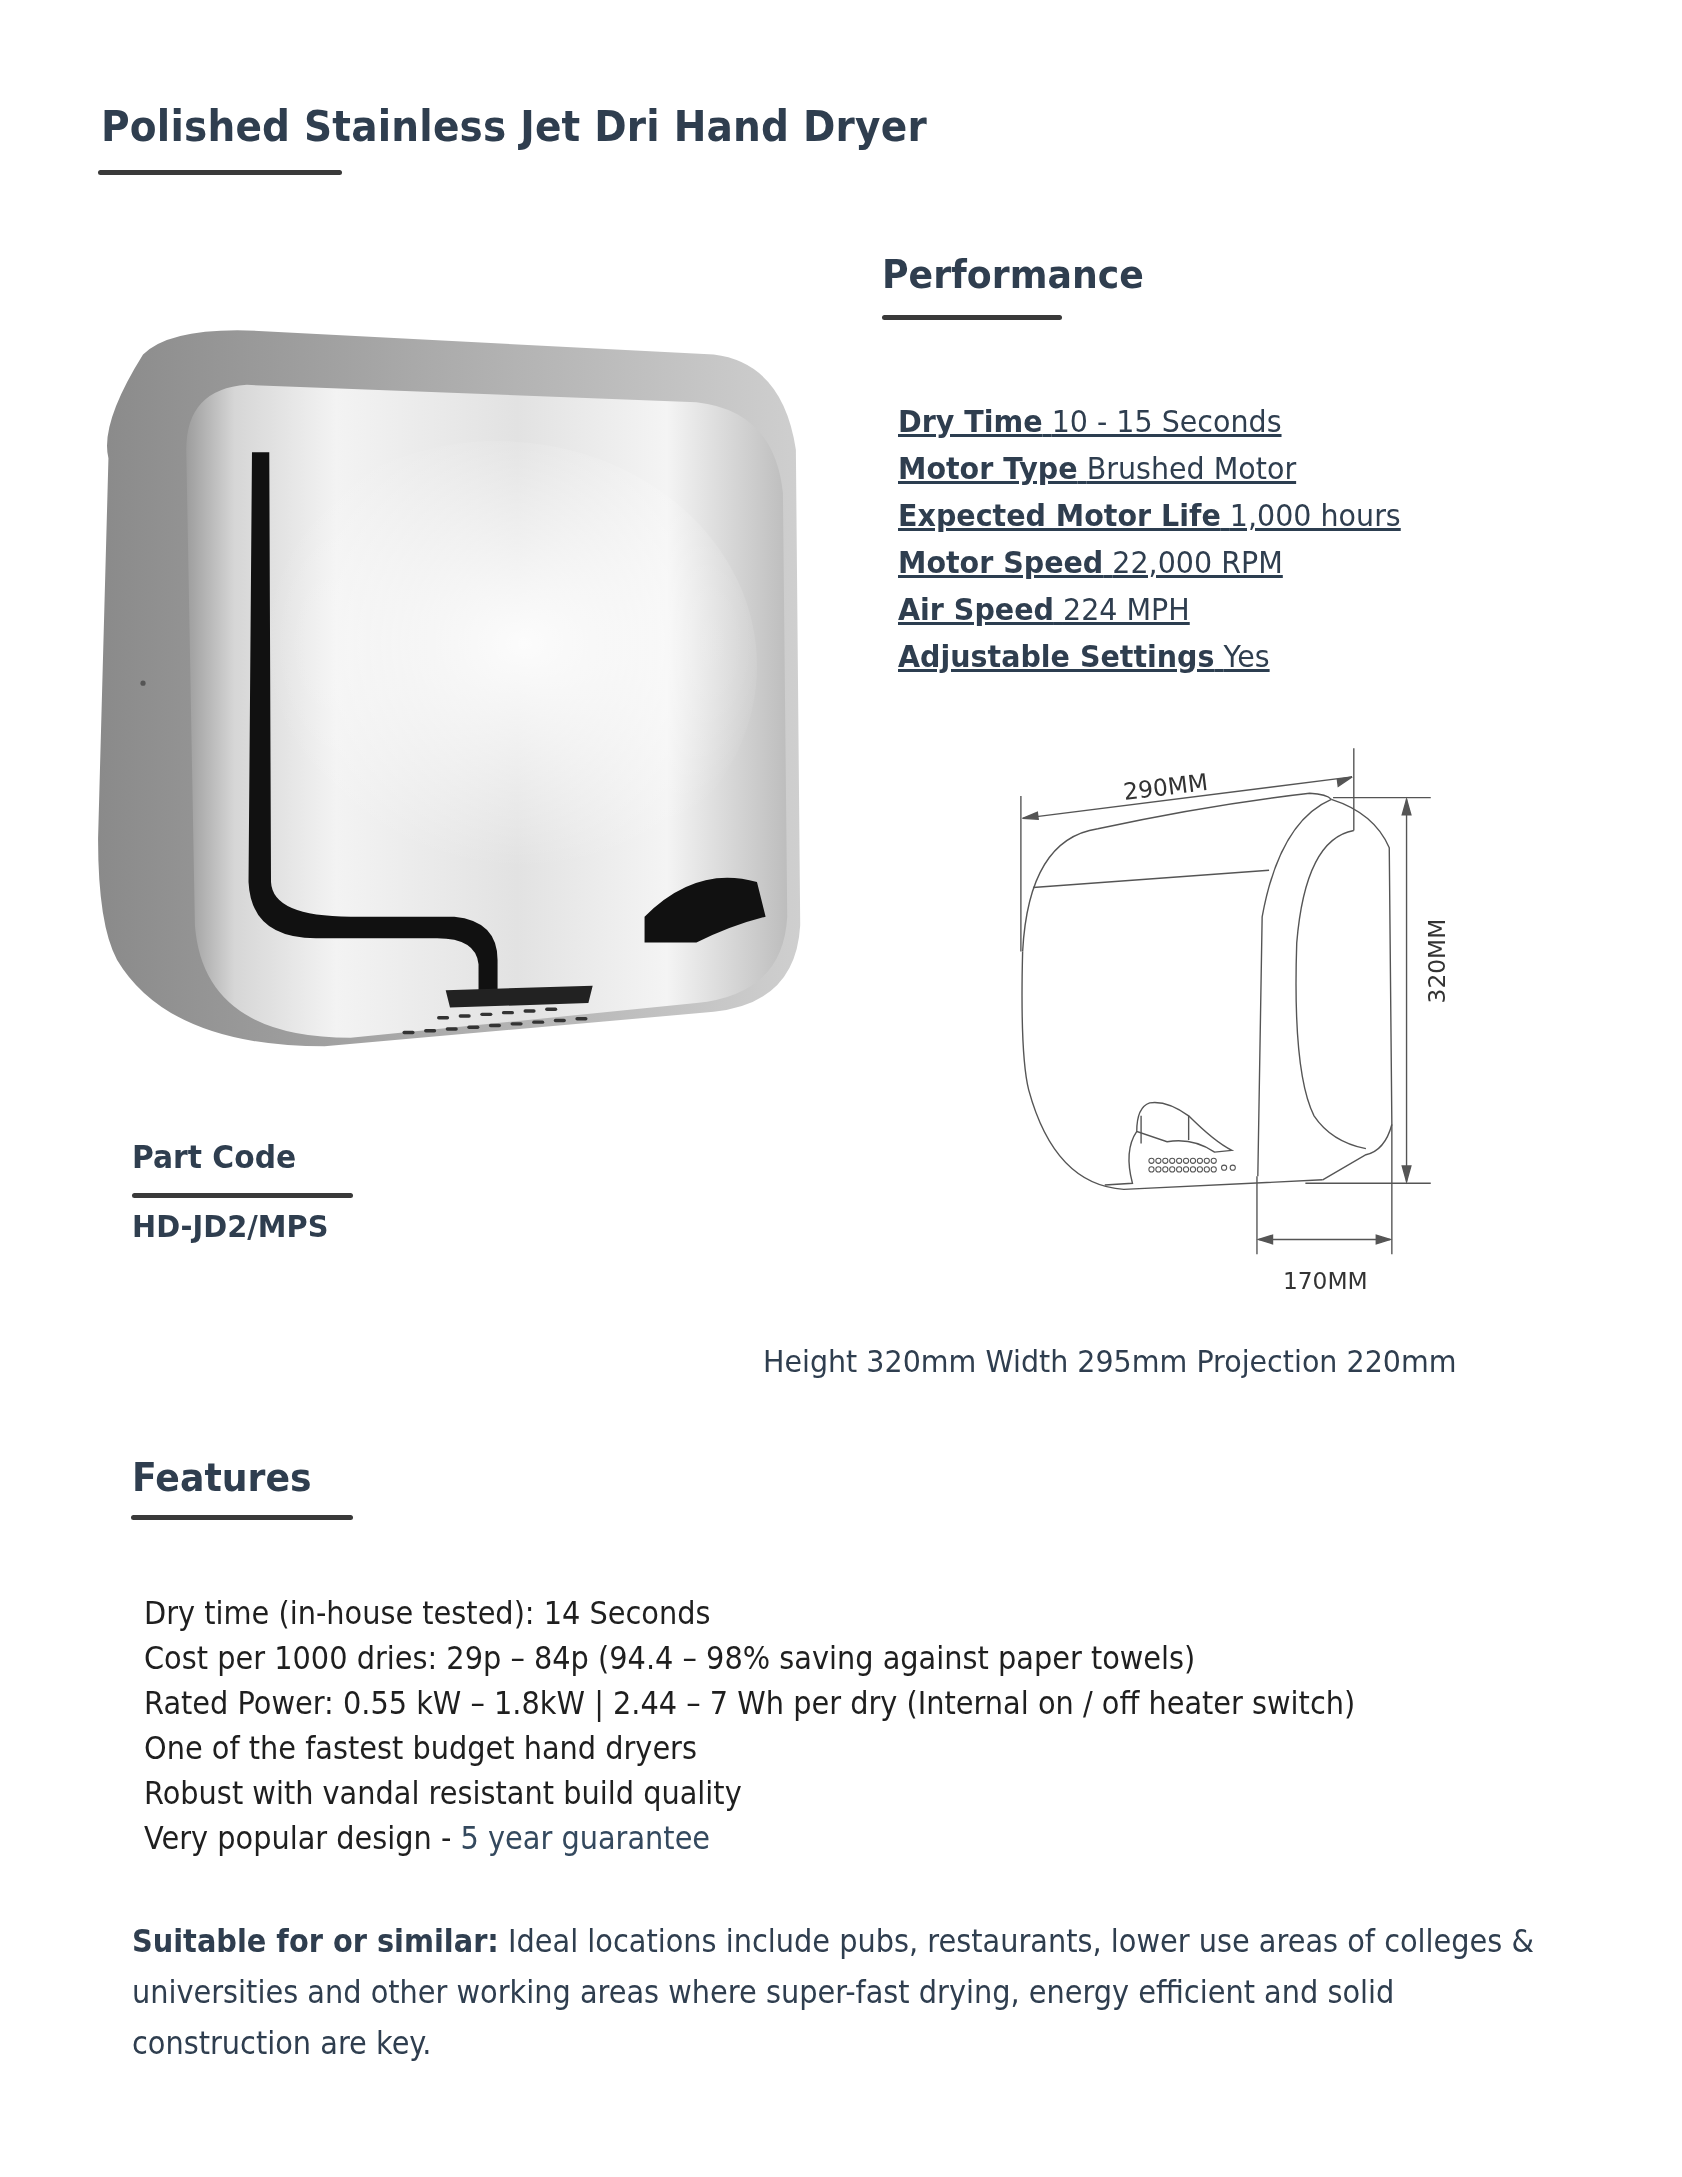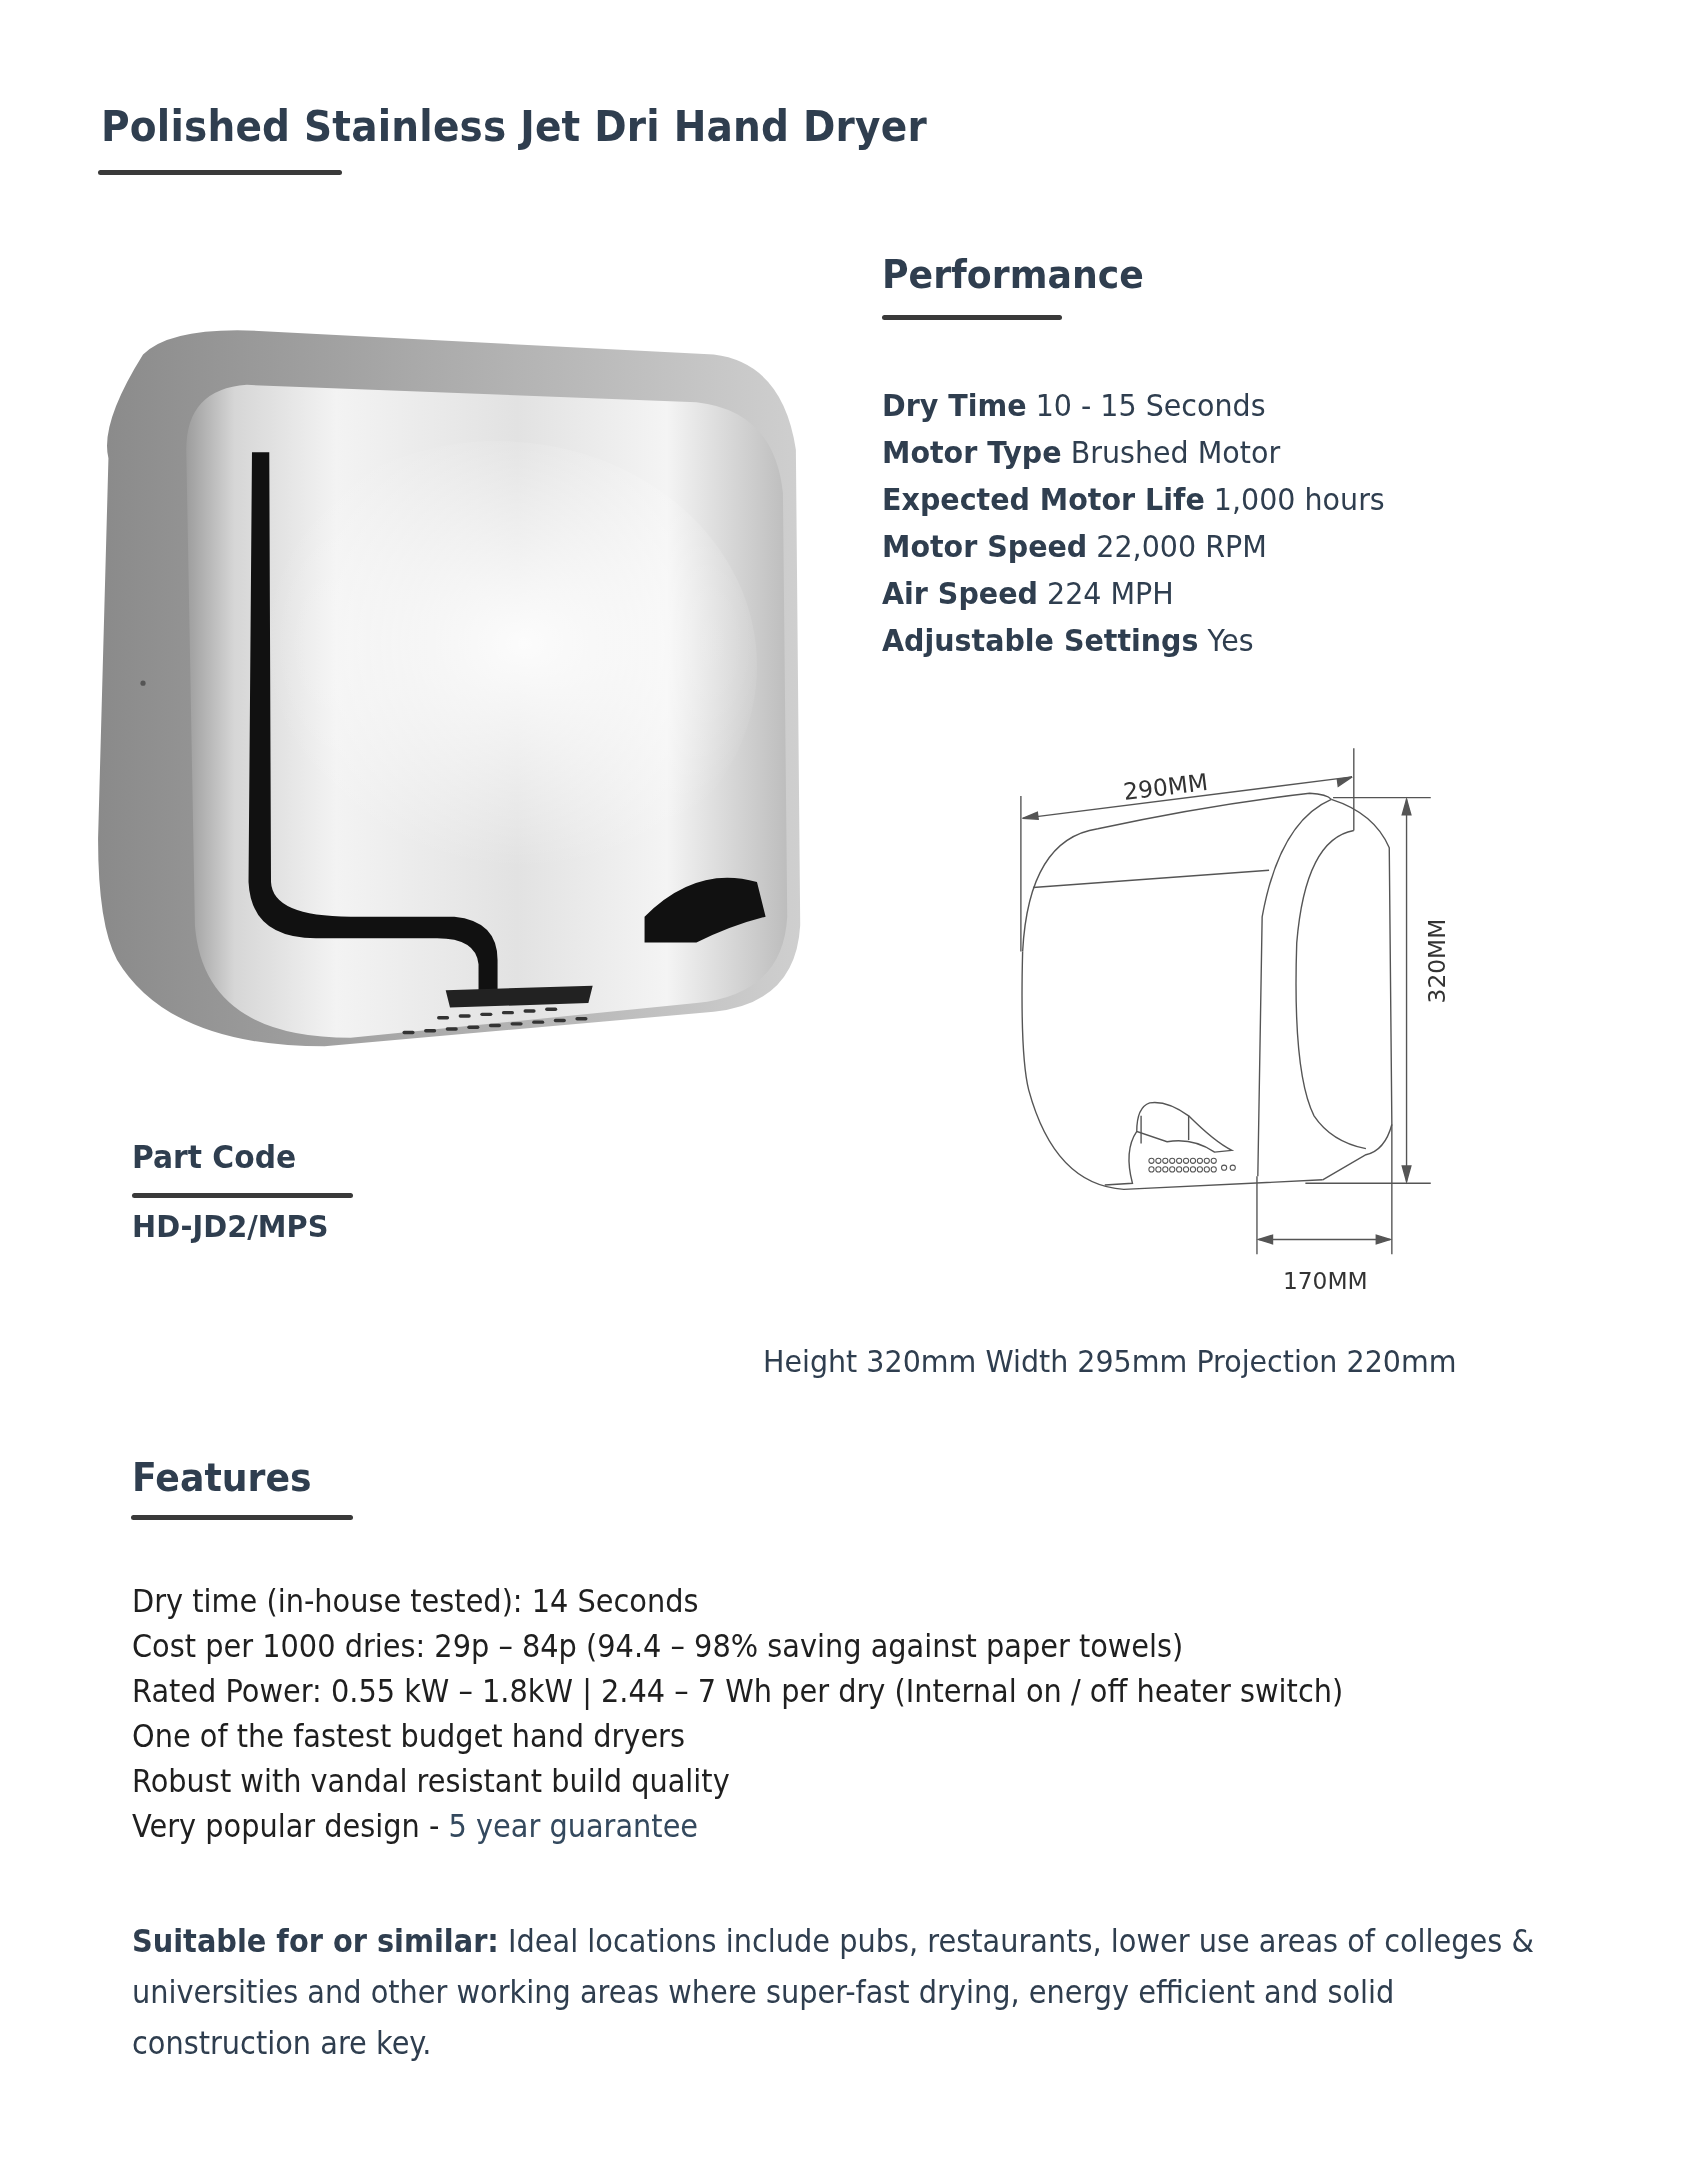--- a/index.html
+++ b/index.html
@@ -12,35 +12,35 @@
   .h-title {
     left: 101px; top: 102px; margin: 0;
     font-size: 42px; font-weight: bold; color: #2f3e4f; letter-spacing: 0.2px;
     font-family: "DejaVu Sans", sans-serif; transform: scaleX(0.93); transform-origin: left top;
   }
   .rule { height: 5.2px; background: #3a3a3a; border-radius: 2.6px; }
   .h-sec {
     margin: 0; font-size: 39px; font-weight: bold; color: #2f3e4f;
     font-family: "DejaVu Sans", sans-serif; transform: scaleX(0.93); transform-origin: left top;
   }
-  .spec-list { left: 882px; top: 382px; margin: 0; padding: 0; list-style: none; }
+  .spec-list { left: 882px; top: 382px; margin: 16px; padding: 0; list-style: none; text-decoration: underline; }
   .spec-list li {
     font-size: 31px; line-height: 47px; color: #2f3e4f; white-space: nowrap;
     font-family: "DejaVu Sans", sans-serif; transform: scaleX(0.92); transform-origin: left top;
   }
   .spec-list li .k { font-weight: bold; }
   .part-code-val {
     left: 132px; top: 1208px; font-size: 31px; font-weight: bold; color: #2f3e4f;
     font-family: "DejaVu Sans", sans-serif; transform: scaleX(0.93); transform-origin: left top;
   }
   .dims-caption {
     left: 763px; top: 1343px; font-size: 31px; color: #2f3e4f; white-space: nowrap;
     font-family: "DejaVu Sans", sans-serif; transform: scaleX(0.92); transform-origin: left top;
   }
-  .features { left: 132px; top: 1579px; margin: 0; padding: 0; list-style: none; }
+  .features { left: 132px; top: 1579px; margin: 12px; padding: 0; list-style: none; }
   .features li {
     font-size: 32px; line-height: 45px; color: #1f1f1f; white-space: nowrap;
     font-family: "DejaVu Sans", sans-serif; transform: scaleX(0.90); transform-origin: left top;
   }
   .features li a { color: #34495e; text-decoration: none; }
   .suitable {
     left: 132px; top: 1916px; width: 1574px; margin: 0;
     font-size: 32px; line-height: 51px; color: #2f3e4f;
     font-family: "DejaVu Sans", sans-serif; transform: scaleX(0.90); transform-origin: left top;
   }

